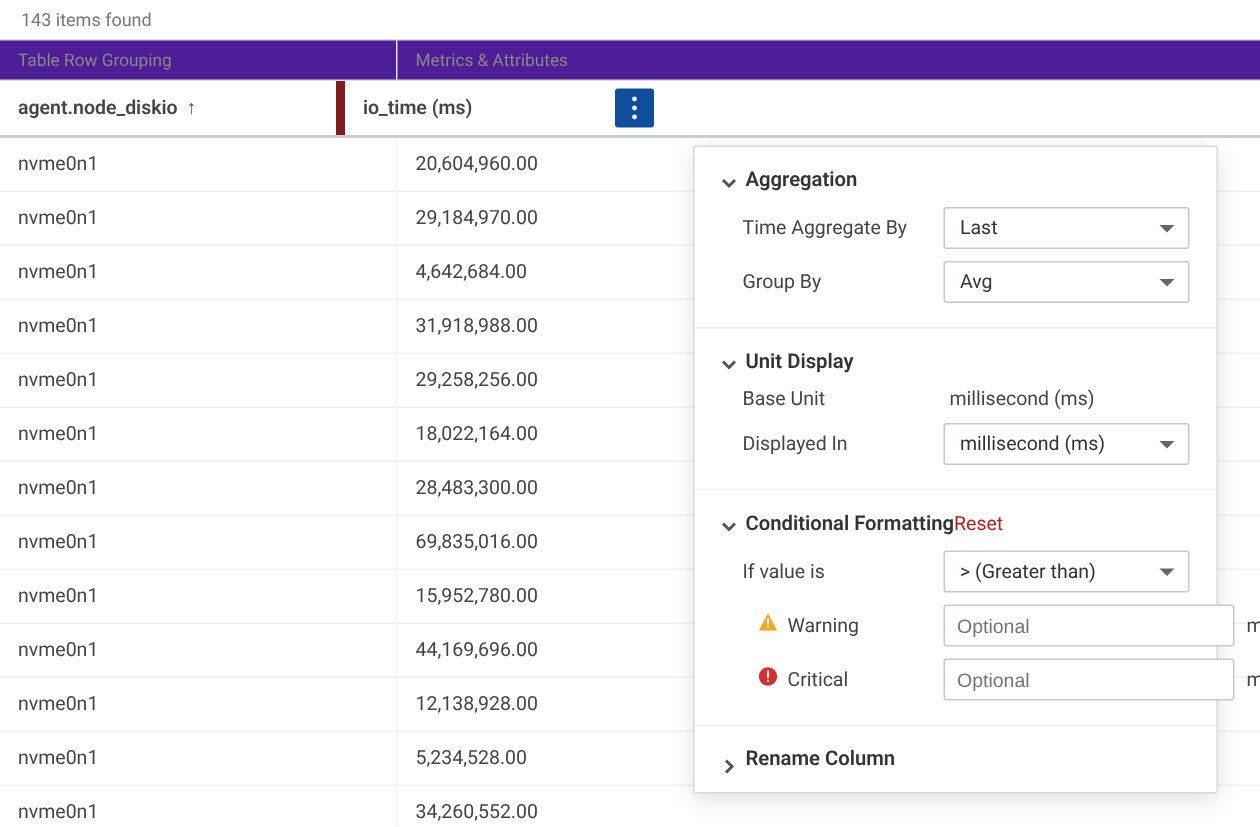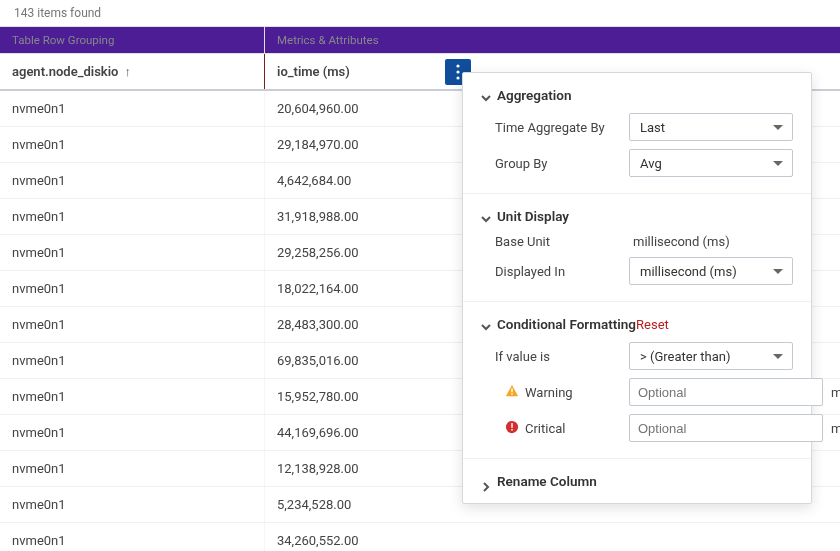--- a/index.html
+++ b/index.html
@@ -34,23 +34,23 @@
   .header-row .col-metric {
     flex: 1;
     padding: 6px 12px;
   }
   .column-headers {
     display: flex;
     border-bottom: 2px solid #c9ced4;
     align-items: center;
   }
   .column-headers .col-group {
-    width: 265px;
+    width: 230px;
     padding: 10px 12px;
-    border-right: 1px solid #7f1d1d;
+    border-right: 6px solid #7f1d1d;
     font-weight: 600;
     color: #444;
     display: flex;
     align-items: center;
     gap: 6px;
   }
   .column-headers .col-metric {
     padding: 10px 12px;
     font-weight: 600;
     color: #444;
@@ -85,21 +85,21 @@
     border-right: 1px solid #f5f5f5;
   }
   .data-row .cell-metric {
     padding: 10px 12px;
     color: #444;
   }
 
   
   .popover {
     position: absolute;
-    top: 72px;
+    top: 97px;
     left: 462px;
     width: 350px;
     background: #fff;
     border: 1px solid #d5d9de;
     box-shadow: 0 4px 14px rgba(0,0,0,0.12);
     border-radius: 2px;
     padding: 0;
     z-index: 10;
   }
   .popover .section {

